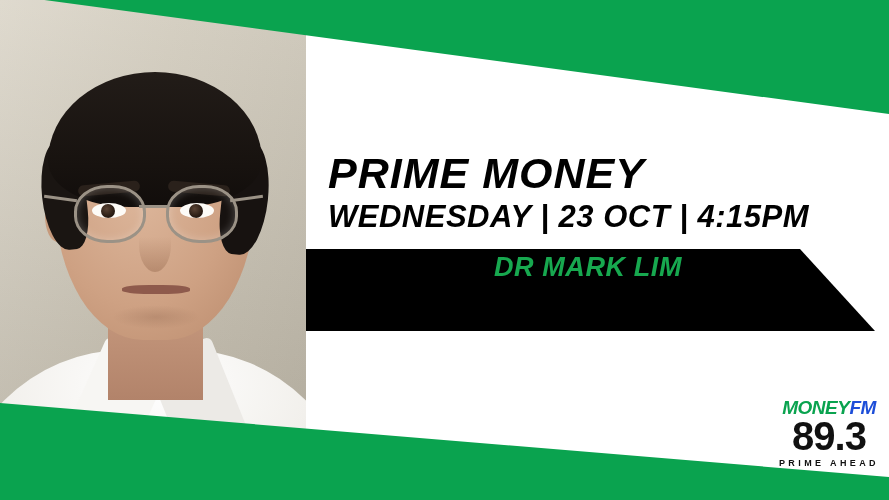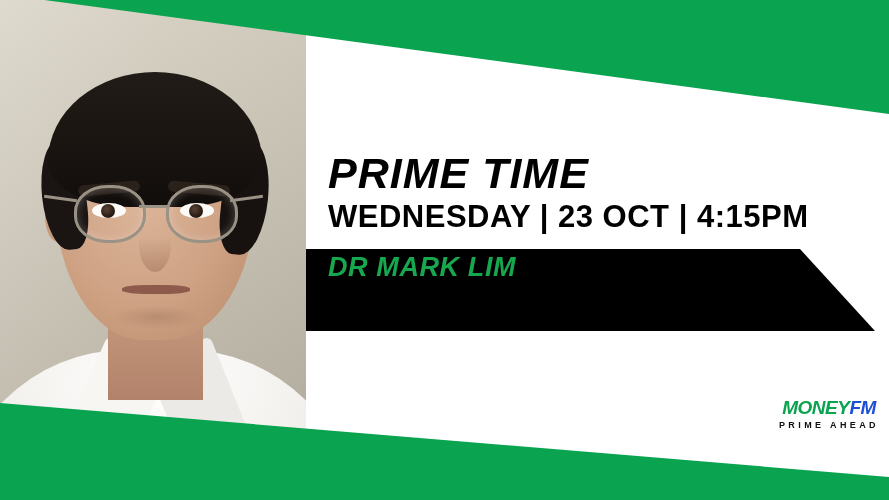--- a/index.html
+++ b/index.html
@@ -131,28 +131,28 @@
 
   
   .txtwrap{position:absolute;}
 
   #title-block{left:328px;top:152px;}
   #show-title{
     font-size:43px;font-weight:bold;font-style:italic;letter-spacing:1px;
     color:#000;line-height:1.0;margin:0;
   }
   #show-when{
-    font-size:31px;font-weight:bold;letter-spacing:.5px;
+    font-size:31px;font-weight:bold;font-style:italic;letter-spacing:.5px;
     color:#000;line-height:1.15;margin:4px 0 0 0;white-space:nowrap;
   }
 
   #guest-block{left:328px;top:253px;width:520px;}
   #guest-name{
     font-size:27px;font-weight:bold;font-style:italic;letter-spacing:.6px;
-    color:#17a84f;line-height:1.05;margin:0;
+    color:#17a84f;line-height:1.05;margin:0;text-align:center;
   }
   #guest-role{
     font-size:14.5px;font-weight:bold;font-style:italic;
     color:#ffffff;line-height:1.18;margin:6px 0 0 0;max-width:512px;
   }
 
   
   #logo{
     position:absolute;left:775px;top:398px;width:108px;height:82px;
     text-align:center;
@@ -208,28 +208,29 @@
     <polygon points="306,0 889,0 889,500 306,500" fill="#ffffff"></polygon>
 
     <polygon id="band-top" points="0,0 889,0 889,114 0,-6" fill="#0aa34f"></polygon>
 
     <polygon id="band-bottom" points="0,403 889,477 889,500 0,500" fill="#0aa34f"></polygon>
 
     <polygon id="guest-banner" points="306,249 800,249 875,331 306,331" fill="#000000"></polygon>
   </svg>
 
   <div class="txtwrap" id="title-block">
-    <div id="show-title">PRIME TIME</div>
+    <div id="show-title">PRIME MONEY</div>
     <div id="show-when">WEDNESDAY | 23 OCT | 4:15PM</div>
   </div>
 
   <div class="txtwrap" id="guest-block">
     <div id="guest-name" style="color: rgb(23, 168, 79);">DR MARK LIM</div>
   </div>
 
   <div id="logo">
     <div class="wordmark">
       <span class="wm-money" style="color: rgb(10, 163, 79);">MONEY</span><span class="wm-fm">FM</span>
     </div>
+    <div class="freq">89.3</div>
     <div class="tagline">PRIME AHEAD</div>
   </div>
 
 </div>
 
 </body></html>

